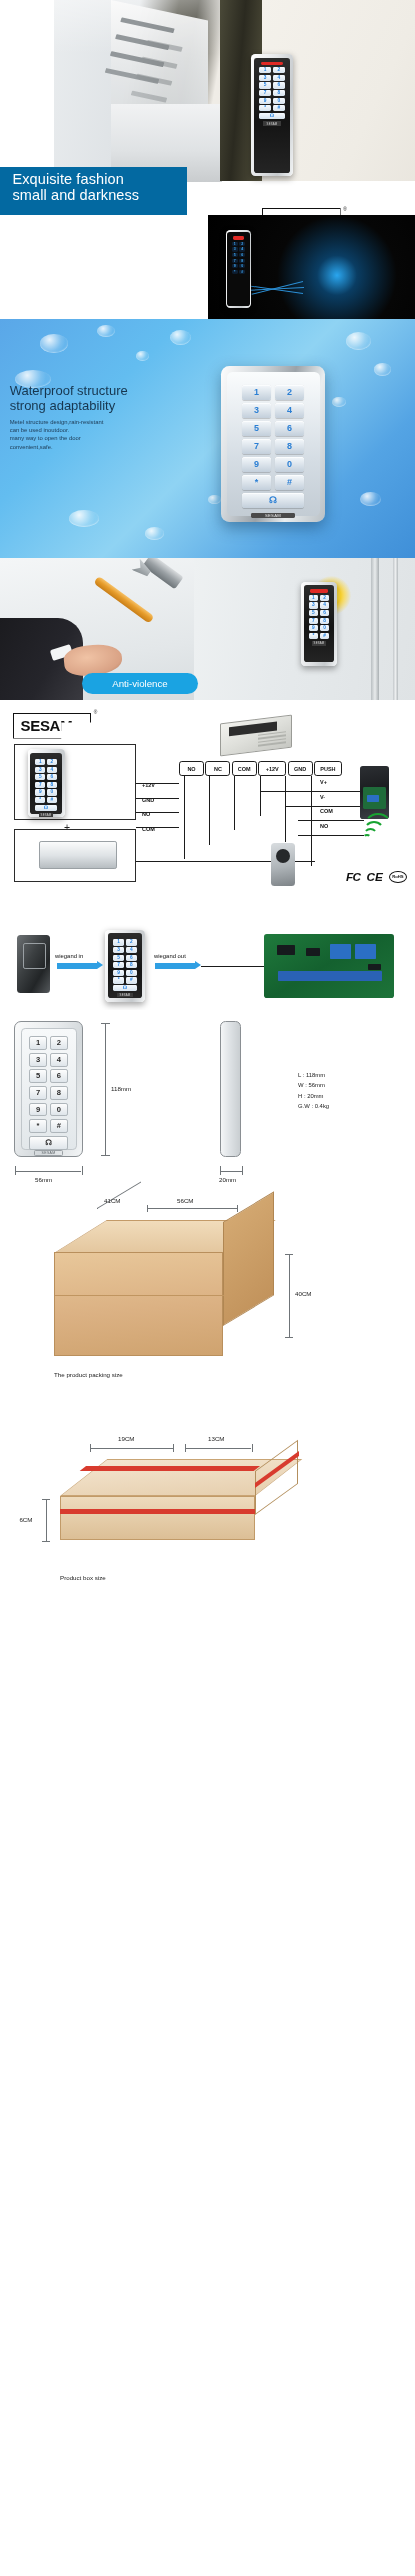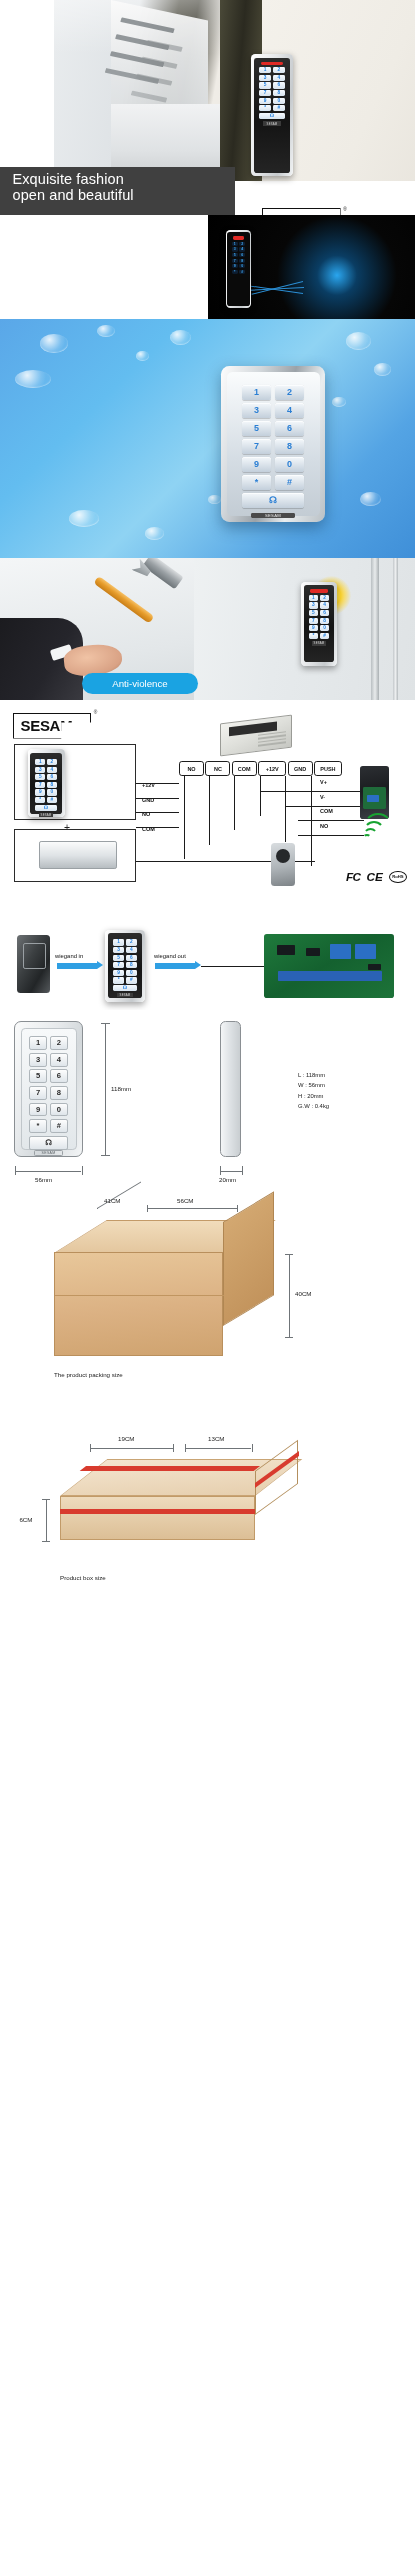--- a/index.html
+++ b/index.html
@@ -76,22 +76,22 @@
   .dev-bell .dev-key { font-size:4.8px; }
   .dev-logo {
     margin-top:2.1px; width:58%; height:4.8px; background:#3a3a3a;
     display:flex; align-items:center; justify-content:center;
     font-size:2.8px; color:#d8d8d8; letter-spacing:0.2px;
   }
 
   #hero-device { left:251px; top:54px; width:42px; height:122px; }
 
   .hero-band {
-    position:absolute; left:0; top:167px; width:235px; height:48px;
-    background:#404040;
+    position:absolute; left:0; top:167px; width:187px; height:48px;
+    background:#0369a1;
   }
   .hero-band .t1 {
     color:#fff; font-size:14.5px; line-height:16px; font-weight:400;
     padding:3.5px 0 0 12.5px; letter-spacing:0.1px;
   }
 
   
   .sesame {
     display:inline-block; position:relative;
     border:1.4px solid #111; padding:3.5px 9.7px 3.5px 7px;
@@ -461,21 +461,21 @@
         </div>
         <div class="dev-bell">
           <div class="dev-key">☊</div>
         </div>
         <div class="dev-logo">SESAM</div>
       </div>
     </div>
 
     <div class="hero-band">
       <div class="t1">Exquisite fashion</div>
-      <div class="t1" style="padding-top:0">open and beautiful</div>
+      <div class="t1" style="padding-top:0">small and darkness</div>
     </div>
 
     <div id="hero-logo">
       <div class="sesame">
         <span class="word"><span>SESAM</span><span class="e">e</span></span>
       </div>
       <span class="reg">®</span>
     </div>
   </section>
 
@@ -514,20 +514,28 @@
     <div class="drop" style="left:170px; top:11px;  width:21px; height:15px;"></div>
     <div class="drop" style="left:15px;  top:51px;  width:36px; height:18px;"></div>
     <div class="drop" style="left:346px; top:12.5px;  width:25px; height:18px;"></div>
     <div class="drop" style="left:374px; top:44px;  width:16.6px; height:12.5px;"></div>
     <div class="drop" style="left:332px; top:78px; width:14px; height:10.4px;"></div>
     <div class="drop" style="left:69px; top:191px; width:30px; height:16.6px;"></div>
     <div class="drop" style="left:145px; top:208px; width:19.4px; height:12.5px;"></div>
     <div class="drop" style="left:360px; top:173px; width:21px; height:14px;"></div>
     <div class="drop" style="left:208px; top:176px; width:12.5px; height:9px;"></div>
 
+    <div class="wp-text">
+      <h2>Waterproof structure</h2>
+      <h2>strong adaptability</h2>
+      <p>Metel structure design,rain-resistant</p>
+      <p style="margin-top:0">can be used inoutdoor.</p>
+      <p style="margin-top:0">many way to open the door</p>
+      <p style="margin-top:0">convenient,safe.</p>
+    </div>
 
     <div class="wp-device">
       <div class="wp-face">
         <div class="wp-led"></div>
         <div class="wp-keys">
           <div class="wp-key">1</div>
           <div class="wp-key">2</div>
           <div class="wp-key">3</div>
           <div class="wp-key">4</div>
           <div class="wp-key">5</div>

